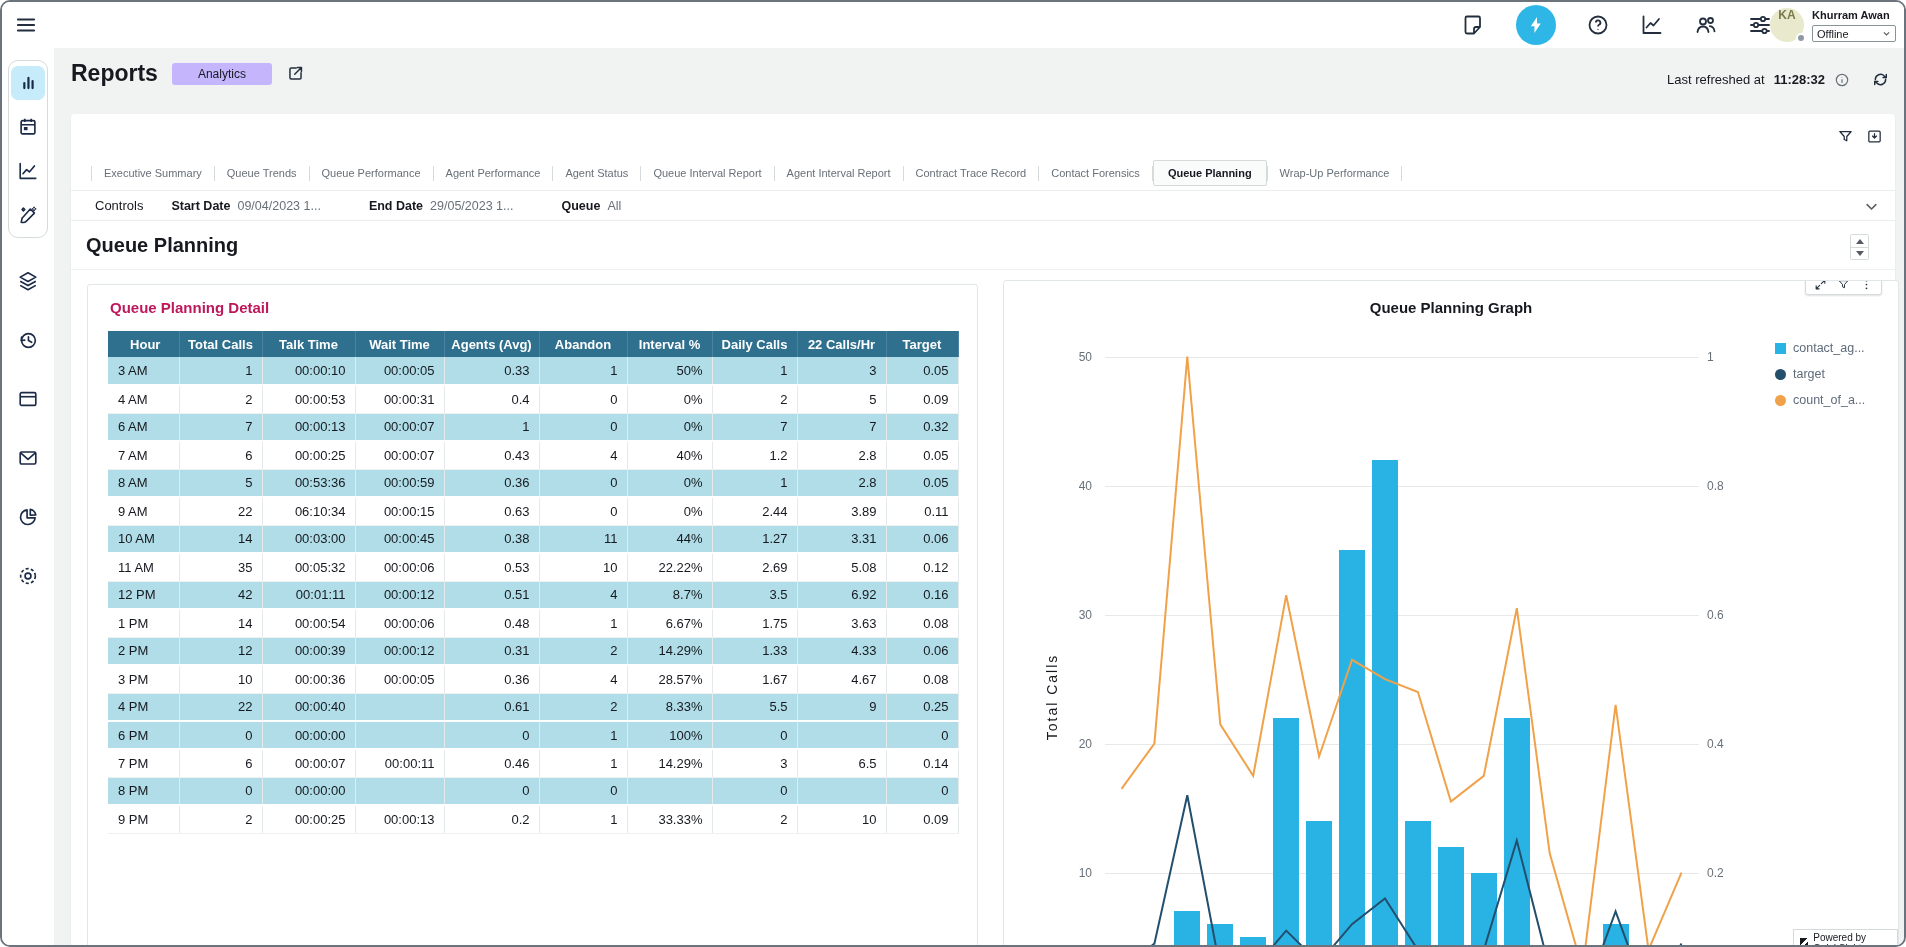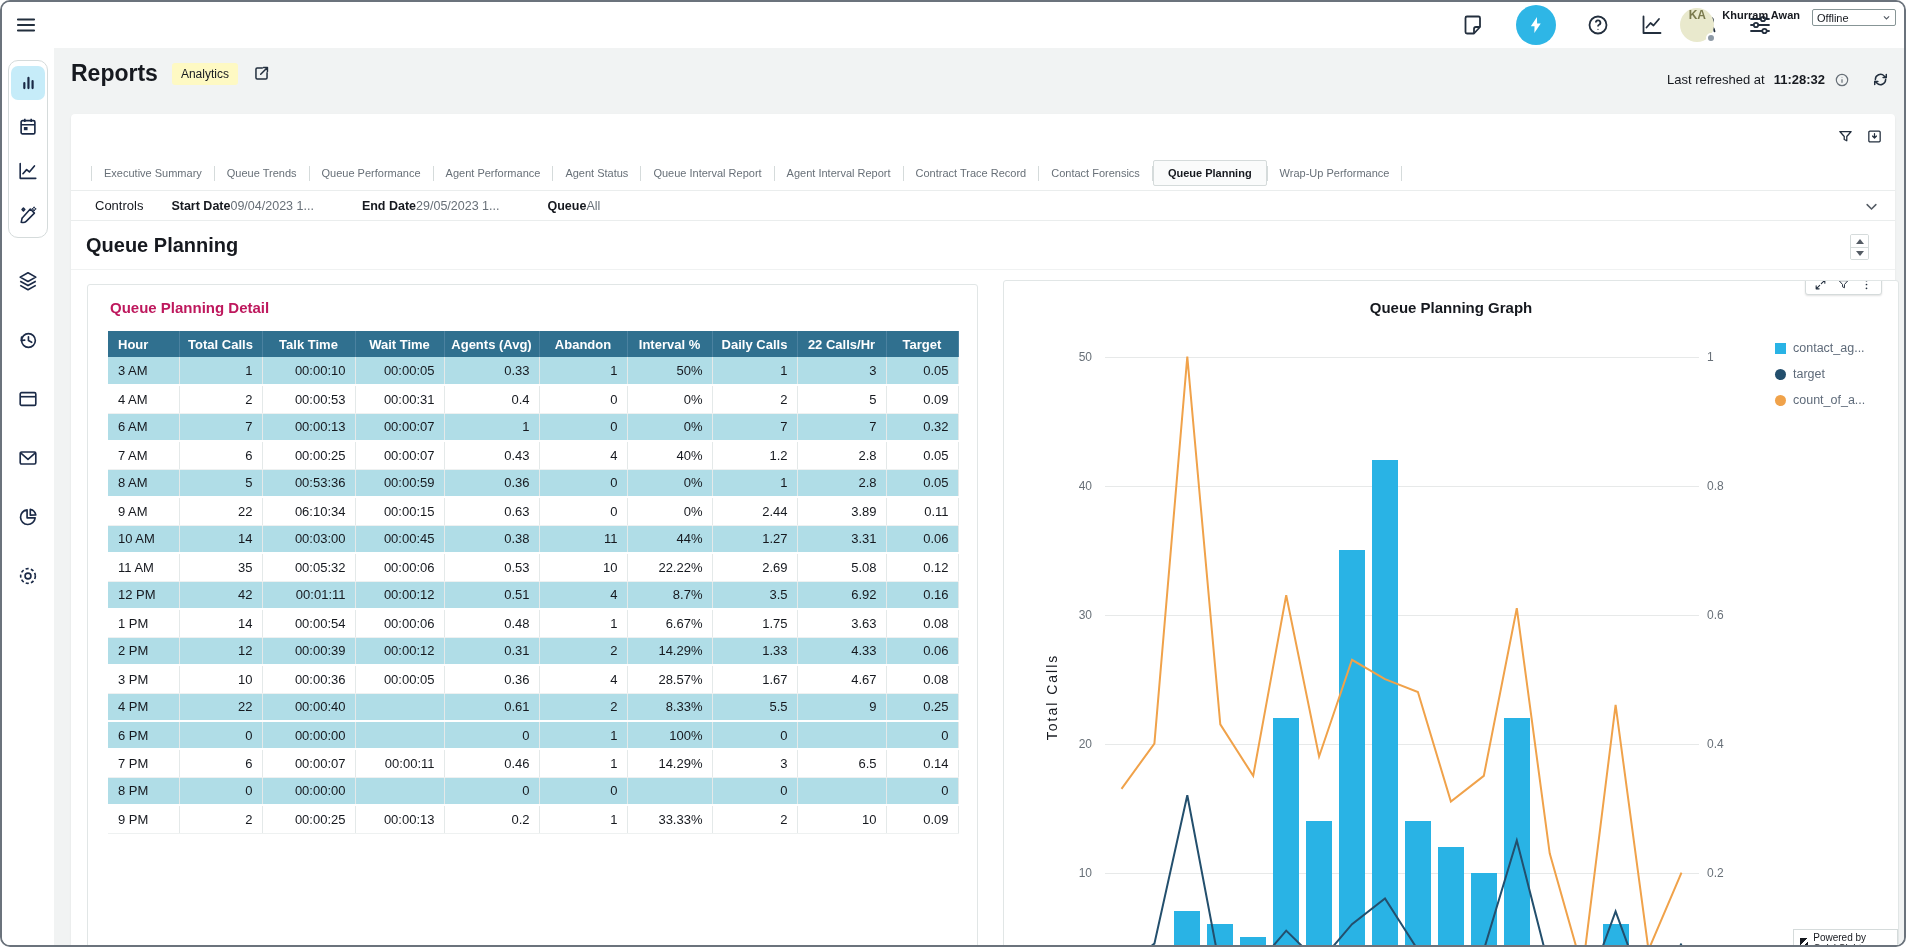--- a/index.html
+++ b/index.html
@@ -10,76 +10,76 @@
   
   .topbar { position:absolute; left:0; top:0; right:0; height:46px; background:#fff; z-index:5; }
   .hamburger { position:absolute; left:12px; top:11px; width:24px; height:24px; cursor:pointer; color:#232f3e; }
   .top-icons { position:absolute; right:132px; top:0; height:46px; display:flex; align-items:center; gap:30px; }
   .tico { width:24px; height:24px; color:#232f3e; cursor:pointer; position:relative; }
   .bolt-wrap { width:40px; height:40px; border-radius:50%; background:#2eb6e6; display:flex; align-items:center; justify-content:center; cursor:pointer; }
   .bolt-wrap svg { width:20px; height:20px; color:#fff; }
   .user-area { position:absolute; right:8px; top:3px; display:flex; gap:8px; }
   .avatar { width:34px; height:34px; border-radius:50%; background:#e9e9cd; color:#7a7a4d; font-weight:bold; font-size:12px; display:flex; align-items:flex-start; justify-content:center; position:relative; margin-top:3px; cursor:pointer; }
   .status-dot { position:absolute; right:-2px; bottom:-1px; width:10px; height:10px; border-radius:50%; background:#8d99a5; border:2px solid #fff; }
-  .user-meta { display:flex; flex-direction:row; gap:12px; padding-top:4px; }
+  .user-meta { display:flex; flex-direction:column; gap:4px; padding-top:4px; }
   .user-name { font-size:11px; font-weight:bold; color:#16191f; }
   .status-select { width:84px; height:17px; border:1px solid #879596; border-radius:2px; background:#fff; font-size:11px; color:#16191f; display:flex; align-items:center; justify-content:space-between; padding:0 4px; cursor:pointer; }
   .status-select svg { width:9px; height:9px; color:#545b64; }
 
   
   .sidebar { position:absolute; left:0; top:46px; bottom:0; width:52px; background:#fff; z-index:4; display:flex; flex-direction:column; align-items:center; }
   .nav-group { margin-top:12px; border:1px solid #d5dbdb; border-radius:10px; padding:5px 0; width:40px; display:flex; flex-direction:column; align-items:center; gap:10px; }
   .nav-item { width:34px; height:34px; border-radius:7px; display:flex; align-items:center; justify-content:center; cursor:pointer; color:#1b2a47; }
   .nav-item svg { width:22px; height:22px; }
   .nav-item.active { background:#c6ecf9; }
   .nav-lower { margin-top:26px; display:flex; flex-direction:column; gap:25px; align-items:center; }
 
   
   .content { position:absolute; left:52px; top:46px; right:0; bottom:0; background:#f1f3f3; }
   .page-head { position:absolute; left:17px; top:12px; display:flex; align-items:center; gap:14px; }
   .page-title { font-size:23px; font-weight:bold; color:#16191f; }
-  .badge { background:#fef9c3; color:#16191f; font-size:12px; padding:4px 9px; border-radius:3px; }
+  .badge { background:#c4b5fd; color:#16191f; font-size:12px; padding:4px 26px; border-radius:3px; }
   .openext { width:19px; height:19px; color:#232f3e; cursor:pointer; }
   .refresh-row { position:absolute; right:14px; top:22px; display:flex; align-items:center; gap:9px; font-size:13px; color:#16191f; }
   .refresh-row b { font-weight:bold; }
   .refresh-row .info { width:16px; height:16px; color:#687078; cursor:pointer; }
   .refresh-row .refr { width:19px; height:19px; color:#232f3e; cursor:pointer; margin-left:12px; }
 
   .panel { position:absolute; left:17px; top:66px; right:9px; height:900px; background:#fff; border-radius:4px 4px 0 0; box-shadow:0 1px 2px rgba(0,0,0,.08); }
   .panel-tools { position:absolute; top:14px; right:12px; display:flex; gap:12px; color:#232f3e; }
   .panel-tools svg { width:17px; height:17px; cursor:pointer; }
 
   .tab-bar { position:absolute; left:20px; right:40px; top:44px; height:30px; display:flex; align-items:center; white-space:nowrap; overflow:hidden; }
   .tab { font-size:11px; color:#687078; padding:6px 12px; cursor:pointer; }
   .tab.active { color:#16191f; font-weight:bold; border:1px solid #d5dbdb; background:#fafbfb; border-radius:2px; padding:6px 14px; }
   .tab-div { width:1px; height:15px; background:#d5dbdb; flex:0 0 1px; }
 
   .controls-row { position:absolute; left:0; right:0; top:76px; height:31px; border-top:1px solid #eaeded; border-bottom:1px solid #eaeded; display:flex; align-items:center; padding-left:24px; }
   .controls-label { font-size:13px; color:#16191f; margin-right:28px; }
-  .ctrl-field { display:flex; margin-right:48px; font-size:12.5px; cursor:pointer; }
+  .ctrl-field { display:flex; gap:7px; margin-right:48px; font-size:12.5px; cursor:pointer; }
   .ctrl-field .cl { font-weight:bold; color:#16191f; }
   .ctrl-field .cv { color:#687078; }
   .controls-chevron { position:absolute; right:16px; top:8px; width:15px; height:15px; color:#545b64; cursor:pointer; }
 
   .section-head { position:absolute; left:0; right:0; top:108px; height:48px; border-bottom:1px solid #f0f2f2; }
   .section-title { position:absolute; left:15px; top:12px; font-size:20px; font-weight:bold; color:#16191f; }
   .stepper { position:absolute; right:26px; top:12px; width:19px; border:1px solid #d5dbdb; border-radius:2px; overflow:hidden; }
   .stepper .sbtn { height:12px; display:flex; align-items:center; justify-content:center; cursor:pointer; background:#fff; }
   .stepper .sbtn + .sbtn { border-top:1px solid #d5dbdb; }
   .tri-up { width:0; height:0; border-left:4px solid transparent; border-right:4px solid transparent; border-bottom:5px solid #545b64; }
   .tri-dn { width:0; height:0; border-left:4px solid transparent; border-right:4px solid transparent; border-top:5px solid #545b64; }
 
   
   .card { position:absolute; background:#fff; border:1px solid #e1e6e6; border-radius:3px; overflow:hidden; }
   .table-card { left:16px; top:170px; width:891px; height:800px; }
   .card-title { font-size:15px; font-weight:bold; color:#be185d; }
   .table-card .card-title { position:absolute; left:22px; top:14px; }
   table.qs { position:absolute; left:20px; top:46px; border-collapse:collapse; table-layout:fixed; width:850px; font-size:13px; }
   table.qs th { background:#30708f; color:#fff; font-weight:bold; height:26px; text-align:center; border-right:1px solid #4b82a0; padding:0 6px; }
-  table.qs th:first-child { text-align:left; padding-left:10px; }
+  table.qs th:first-child { text-align:center; padding-left:10px; }
   table.qs td { height:28px; text-align:right; padding:0 9px; color:#16191f; border-right:1px solid #e4e9e9; border-bottom:2px solid #fff; }
   table.qs td:first-child { text-align:left; padding-left:10px; }
   table.qs tr.alt td { background:#b0dde7; }
   table.qs tr.plain td { background:#fff; border-bottom:1px solid #eef1f1; }
 
   
   .chart-card { left:932px; top:166px; width:896px; height:780px; }
   .chart-title { position:absolute; left:0; right:0; top:18px; text-align:center; font-size:15px; font-weight:bold; color:#16191f; }
   .gridline { position:absolute; height:1px; background:#e7e9e9; left:101px; width:594px; }
   .ytick { position:absolute; font-size:12px; color:#687078; width:30px; }

